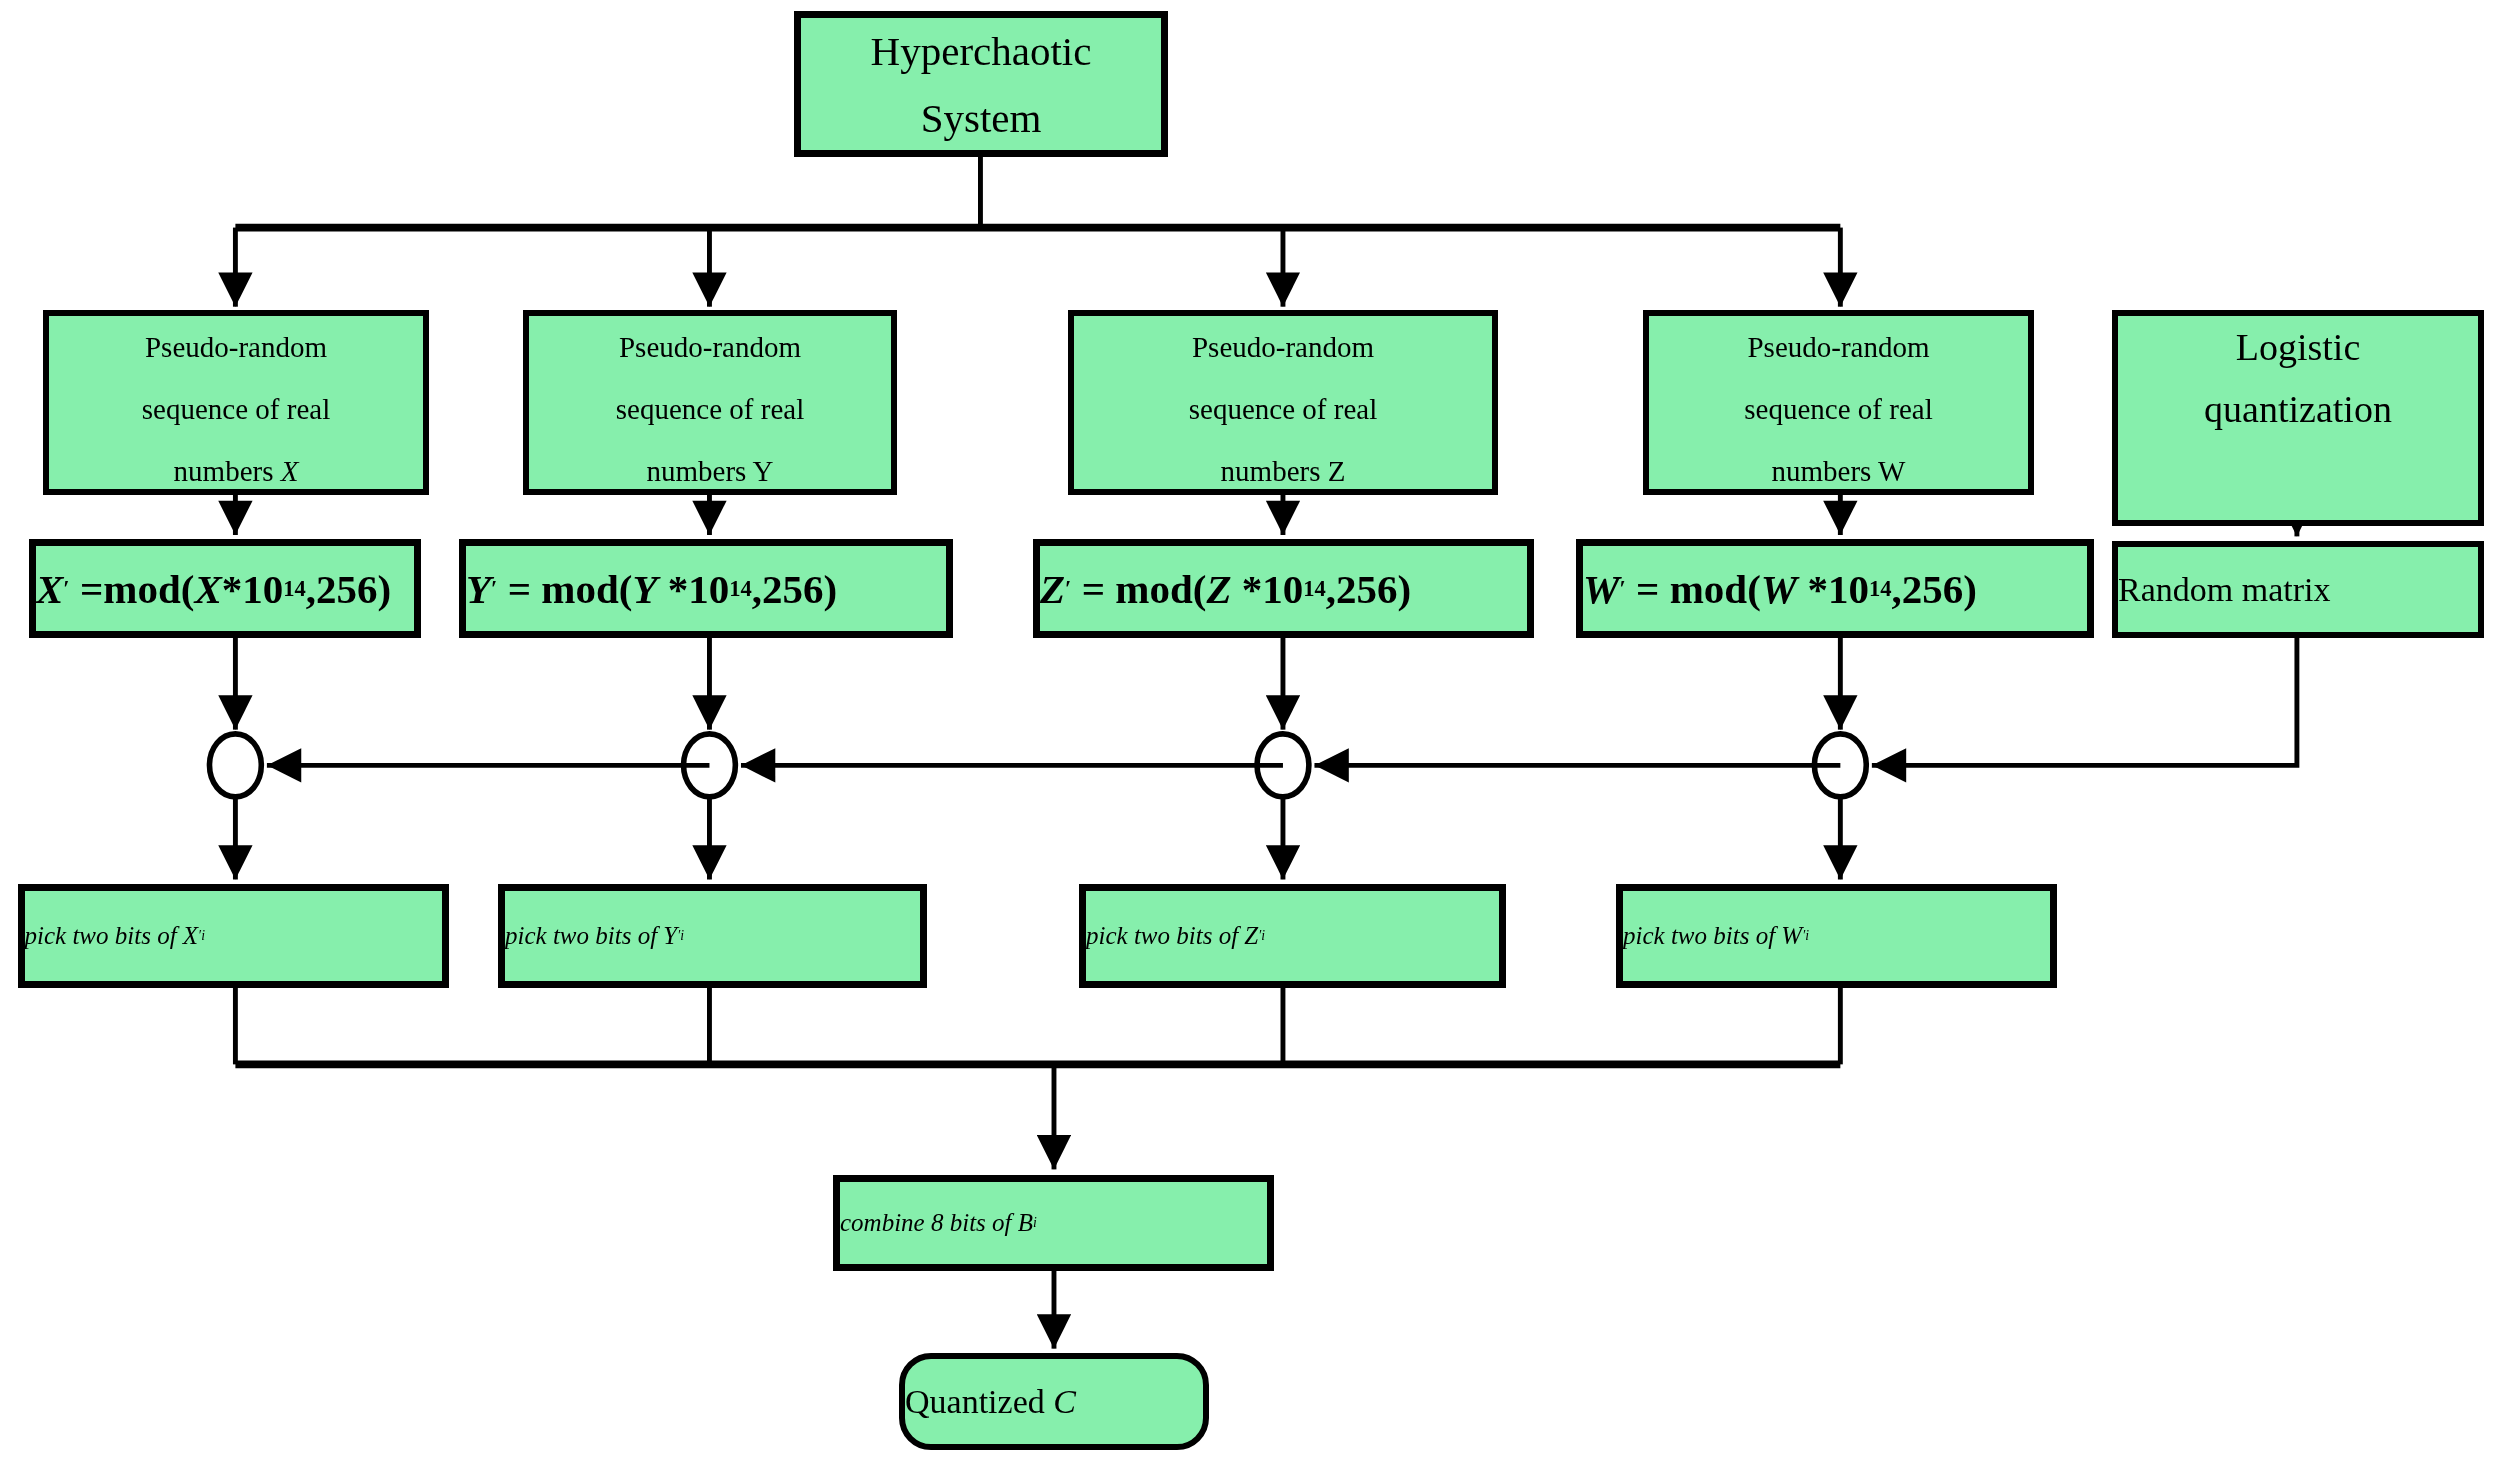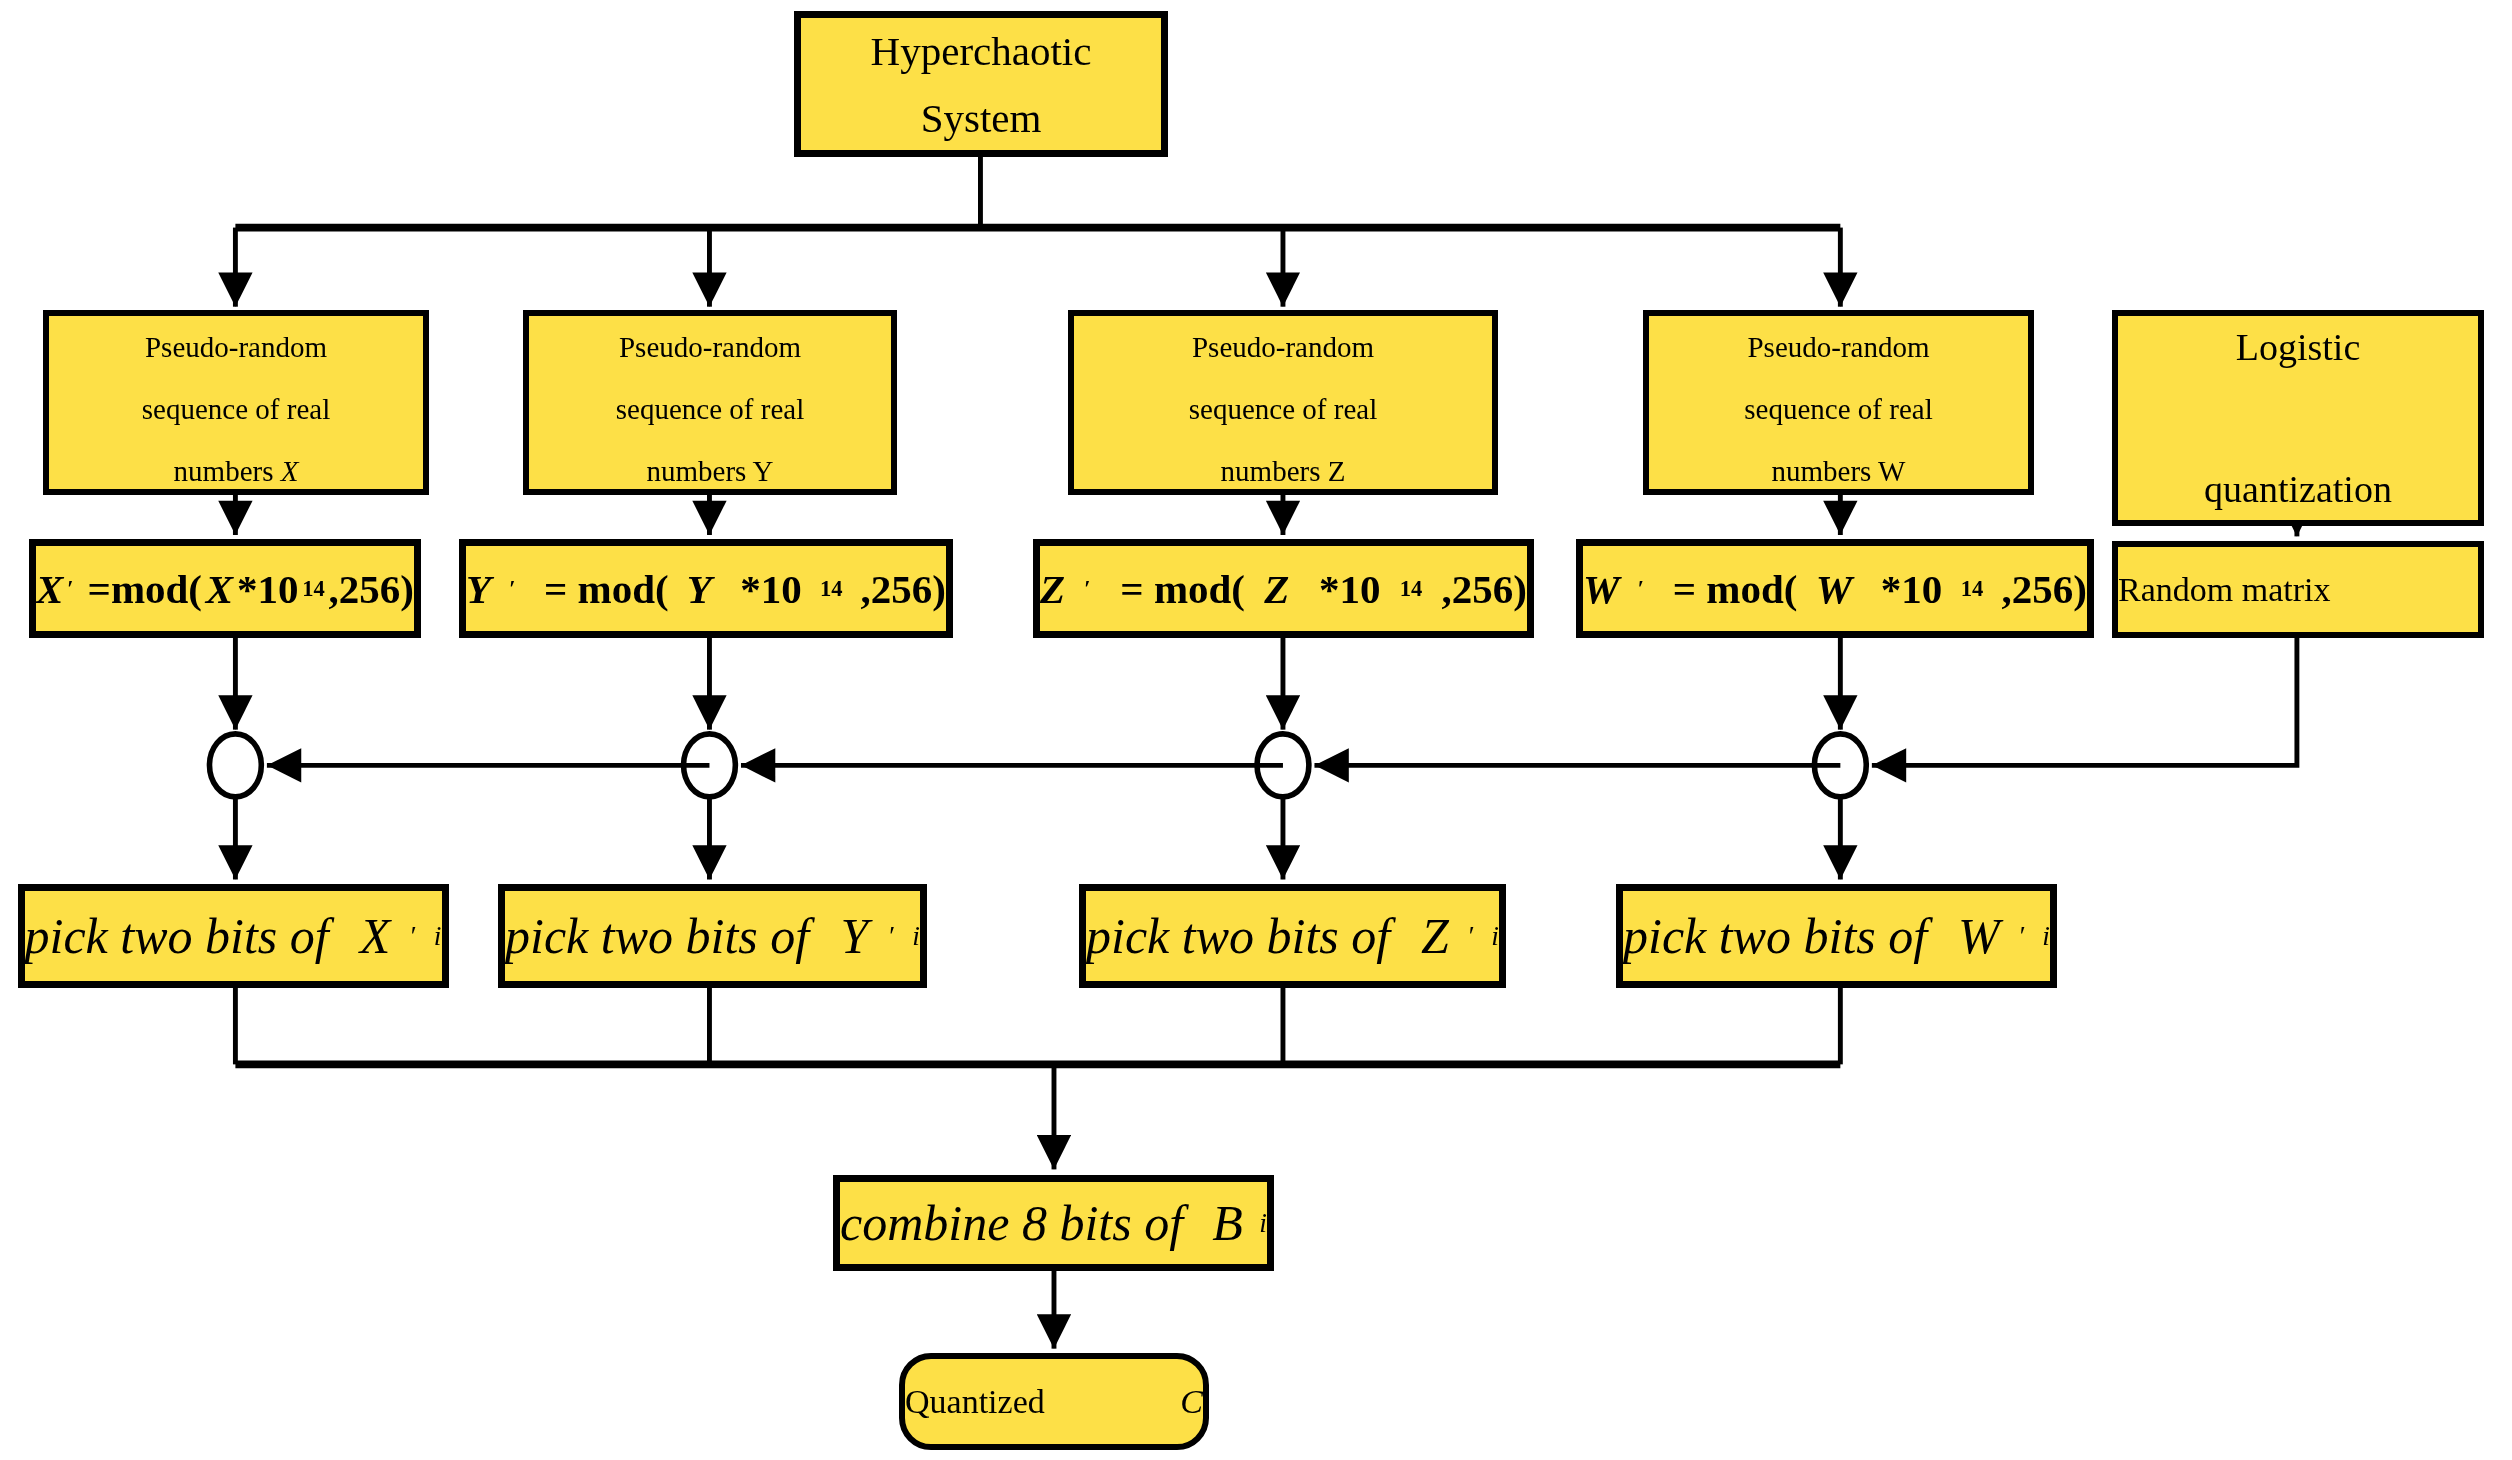--- a/index.html
+++ b/index.html
@@ -1,27 +1,27 @@
 <!DOCTYPE html>
 <html style="font-size:11.2px"><head>
 <meta charset="utf-8">
 <style>
   html,body{margin:0;padding:0;background:#ffffff;}
   #canvas{position:relative;width:2512px;height:1460px;background:#ffffff;overflow:hidden;
           font-family:"Liberation Serif","DejaVu Serif",serif;color:#000;}
   #connectors{position:absolute;left:0;top:0;width:2512px;height:1460px;}
-  .box{position:absolute;box-sizing:border-box;border:6.3px solid #000;background:#fde047;
-       display:flex;flex-direction:column;align-items:center;justify-content:space-between;
+  .box{position:absolute;box-sizing:border-box;border:6.3px solid #000;background:#86efac;
+       display:flex;flex-direction:column;align-items:center;justify-content:flex-start;
        text-align:center;}
   .top-box{border-width:7.7px;font-size:41px;line-height:67px;}
   .gen{font-size:29px;line-height:62px;}
   .two-line{font-size:38px;line-height:62px;}
   .formula{flex-direction:row;font-size:41px;font-weight:bold;white-space:pre;border-width:7px;}
   .formula .v{font-style:italic;}
-  .pick{flex-direction:row;font-size:50px;font-style:italic;white-space:pre;border-width:7px;}
+  .pick{flex-direction:row;font-size:25px;font-style:italic;white-space:pre;border-width:7px;}
   .plainlbl{flex-direction:row;font-size:34px;white-space:pre;}
   .italic{font-style:italic;}
   sup{font-size:0.55em;vertical-align:super;line-height:0;}
   sub{font-size:0.55em;vertical-align:sub;line-height:0;}
 </style>
 </head>
 <body>
 
 <div id="canvas">
 

